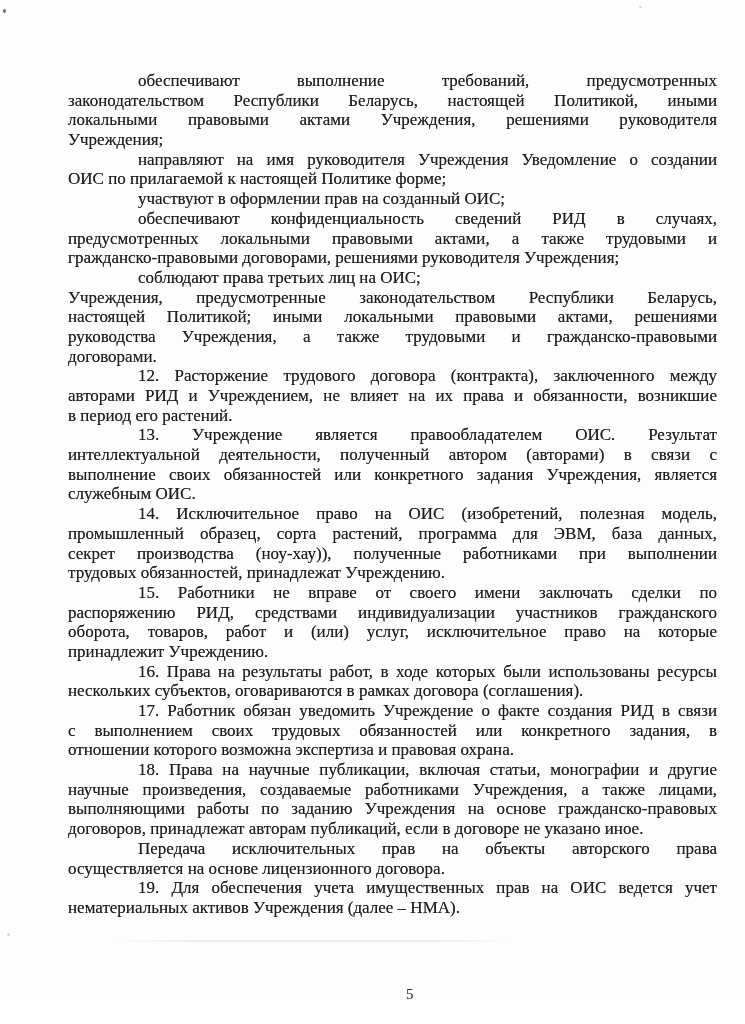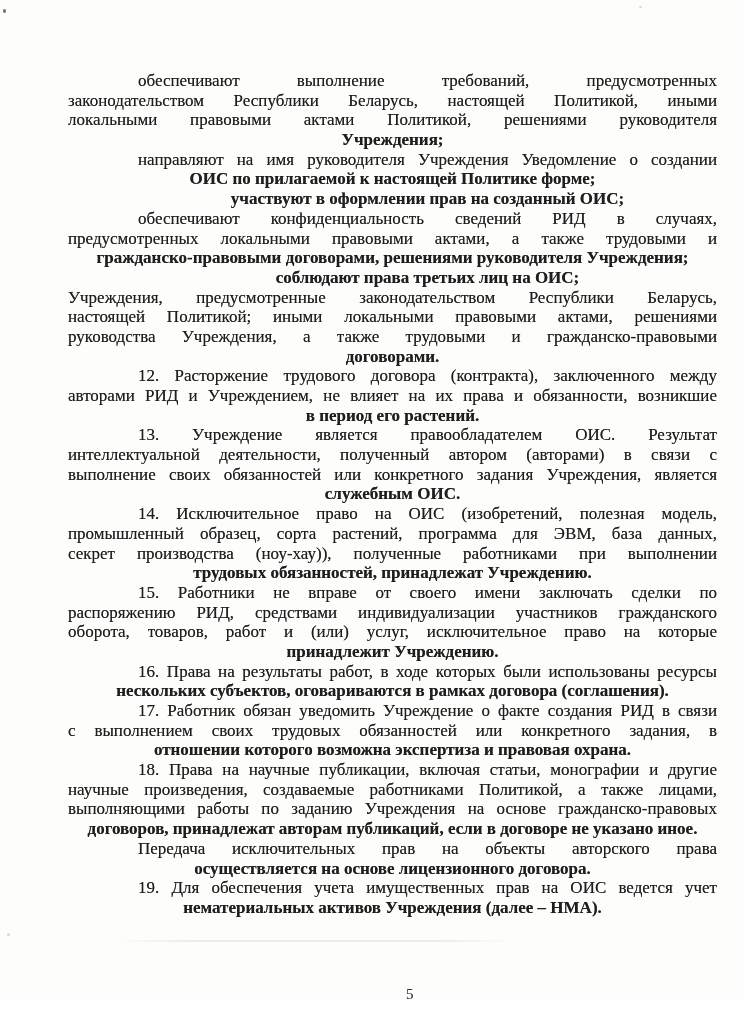--- a/index.html
+++ b/index.html
@@ -31,22 +31,21 @@
     line-height: 19.68px;
     white-space: normal;
     color: #1e1e1e;
     text-shadow: 0 0 0.5px rgba(30,30,30,0.65);
   }
   .justline {
     text-align: justify;
     text-align-last: justify;
   }
   .lastline {
-    text-align: center;
-    font-weight: bold;
+    text-align: left;
   }
   .firstline {
     text-indent: 70px;
   }
   .page-number {
     position: absolute;
     left: 406px;
     top: 986px;
     font-size: 15px;
     color: #3a3a3a;
@@ -76,21 +75,21 @@
   <div class="speck speck-a"></div>
   <div class="speck speck-b"></div>
   <div class="speck speck-c"></div>
   <div class="speck speck-d"></div>
   <div class="streak"></div>
 
   <div class="text-block" id="text-block">
       <div class="para">
         <div class="line justline firstline">обеспечивают выполнение требований, предусмотренных</div>
         <div class="line justline">законодательством Республики Беларусь, настоящей Политикой, иными</div>
-        <div class="line justline">локальными правовыми актами Политикой, решениями руководителя</div>
+        <div class="line justline">локальными правовыми актами Учреждения, решениями руководителя</div>
         <div class="line lastline">Учреждения;</div>
       </div>
       <div class="para">
         <div class="line justline firstline">направляют на имя руководителя Учреждения Уведомление о создании</div>
         <div class="line lastline">ОИС по прилагаемой к настоящей Политике форме;</div>
       </div>
       <div class="para">
         <div class="line lastline firstline">участвуют в оформлении прав на созданный ОИС;</div>
       </div>
       <div class="para">
@@ -134,21 +133,21 @@
         <div class="line justline firstline">16. Права на результаты работ, в ходе которых были использованы ресурсы</div>
         <div class="line lastline">нескольких субъектов, оговариваются в рамках договора (соглашения).</div>
       </div>
       <div class="para">
         <div class="line justline firstline">17. Работник обязан уведомить Учреждение о факте создания РИД в связи</div>
         <div class="line justline">с выполнением своих трудовых обязанностей или конкретного задания, в</div>
         <div class="line lastline">отношении которого возможна экспертиза и правовая охрана.</div>
       </div>
       <div class="para">
         <div class="line justline firstline">18. Права на научные публикации, включая статьи, монографии и другие</div>
-        <div class="line justline">научные произведения, создаваемые работниками Политикой, а также лицами,</div>
+        <div class="line justline">научные произведения, создаваемые работниками Учреждения, а также лицами,</div>
         <div class="line justline">выполняющими работы по заданию Учреждения на основе гражданско-правовых</div>
         <div class="line lastline">договоров, принадлежат авторам публикаций, если в договоре не указано иное.</div>
       </div>
       <div class="para">
         <div class="line justline firstline">Передача исключительных прав на объекты авторского права</div>
         <div class="line lastline">осуществляется на основе лицензионного договора.</div>
       </div>
       <div class="para">
         <div class="line justline firstline">19. Для обеспечения учета имущественных прав на ОИС ведется учет</div>
         <div class="line lastline">нематериальных активов Учреждения (далее – НМА).</div>

